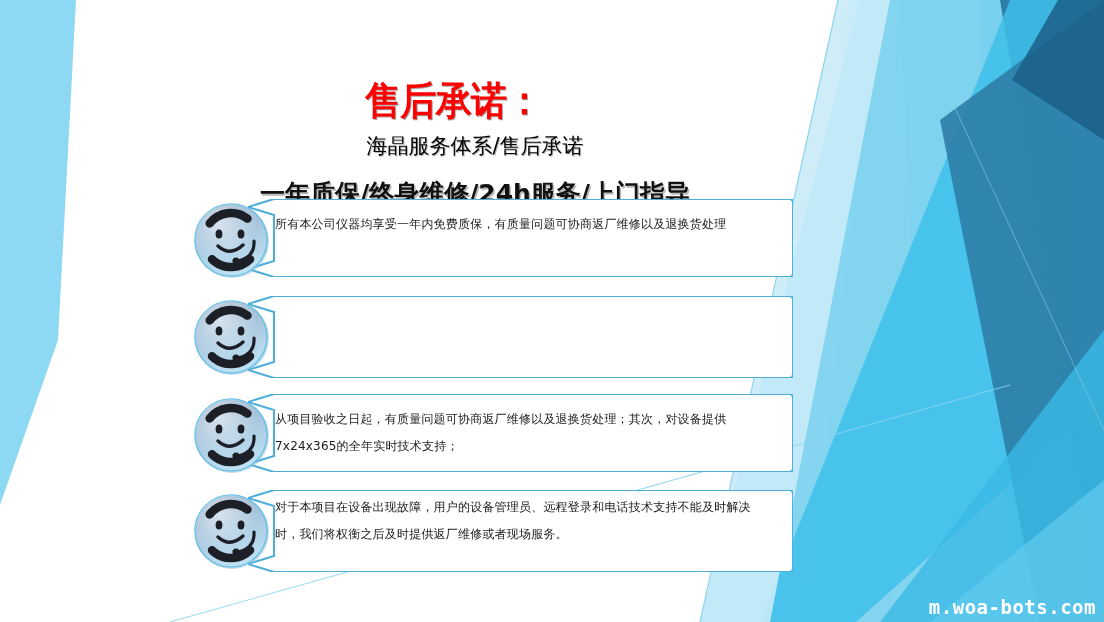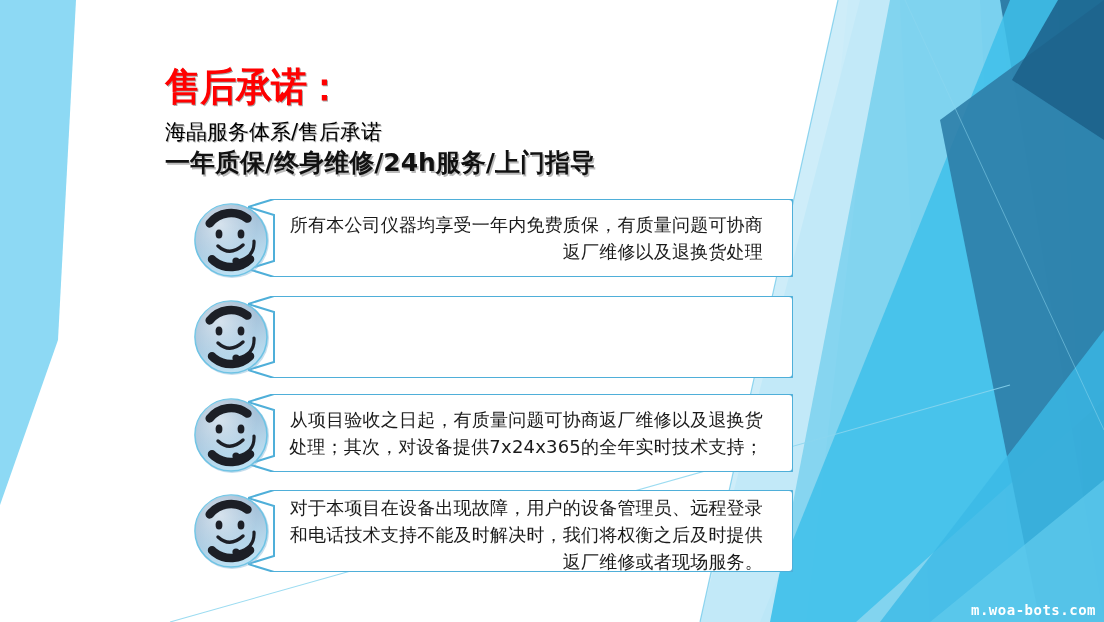--- a/index.html
+++ b/index.html
@@ -23,22 +23,23 @@
     top: 0;
     width: 1104px;
     height: 622px;
     pointer-events: none;
   }
 
   
   #header {
     position: absolute;
     left: 165px;
-    top: 64px;
+    top: 78px;
     width: 620px;
+    text-align: center;
   }
   #title-main {
     font-family: "DejaVu Sans", "Liberation Sans", sans-serif;
     font-size: 39px;
     line-height: 46px;
     font-weight: bold;
     color: #FF0000;
     letter-spacing: -1px;
     transform: scaleX(0.93);
     transform-origin: left center;
@@ -48,21 +49,21 @@
   #title-sub {
     margin-top: 9px;
     font-family: "DejaVu Sans", "Liberation Sans", sans-serif;
     font-size: 21px;
     line-height: 26px;
     color: #000000;
     white-space: nowrap;
     text-shadow: 1px 1px 0 rgba(120,120,120,0.5);
   }
   #title-head {
-    margin-top: 2px;
+    margin-top: 19px;
     font-family: "DejaVu Sans", "Liberation Sans", sans-serif;
     font-size: 25px;
     line-height: 32px;
     font-weight: bold;
     color: #111111;
     white-space: nowrap;
     text-shadow: 1.5px 1.5px 0 rgba(130,130,130,0.55);
   }
 
   
@@ -72,42 +73,41 @@
   }
   .callout-svg {
     position: absolute;
     left: 57px;
     top: 0;
   }
   .callout-text {
     position: absolute;
     left: 84px;
     font-family: "DejaVu Sans", "Liberation Sans", sans-serif;
-    font-size: 18px;
+    font-size: 12px;
     line-height: 27px;
     color: #1a1a1a;
     width: 488px;
     letter-spacing: 0.2px;
-    text-align: right;
   }
   .avatar {
     position: absolute;
     left: 0;
     top: 0;
     width: 82px;
     height: 82px;
   }
 
   
   #watermark {
     position: absolute;
     right: 8px;
     bottom: 4px;
     font-family: "DejaVu Sans Mono", "Liberation Mono", monospace;
-    font-size: 14px;
+    font-size: 19px;
     font-weight: bold;
     color: #ffffff;
     letter-spacing: 0.5px;
   }
 </style>
 </head>
 <body>
 
 <div id="slide">
 

